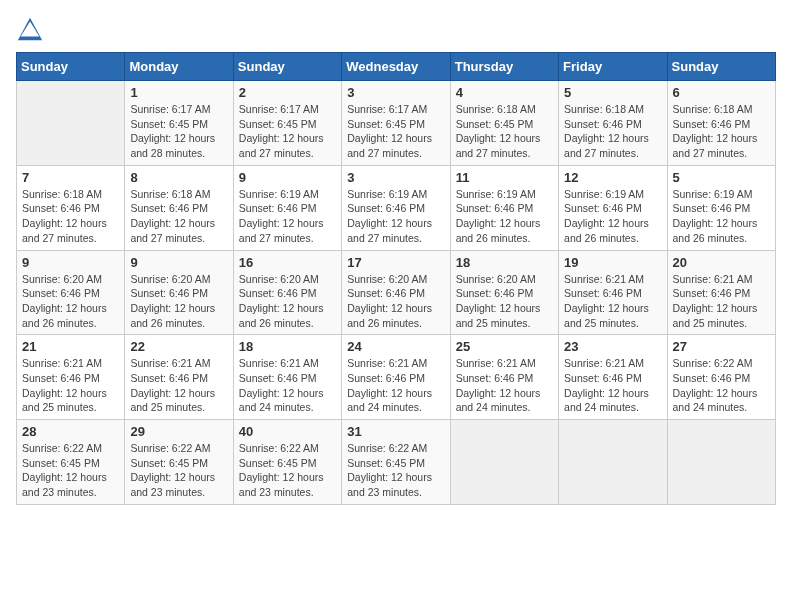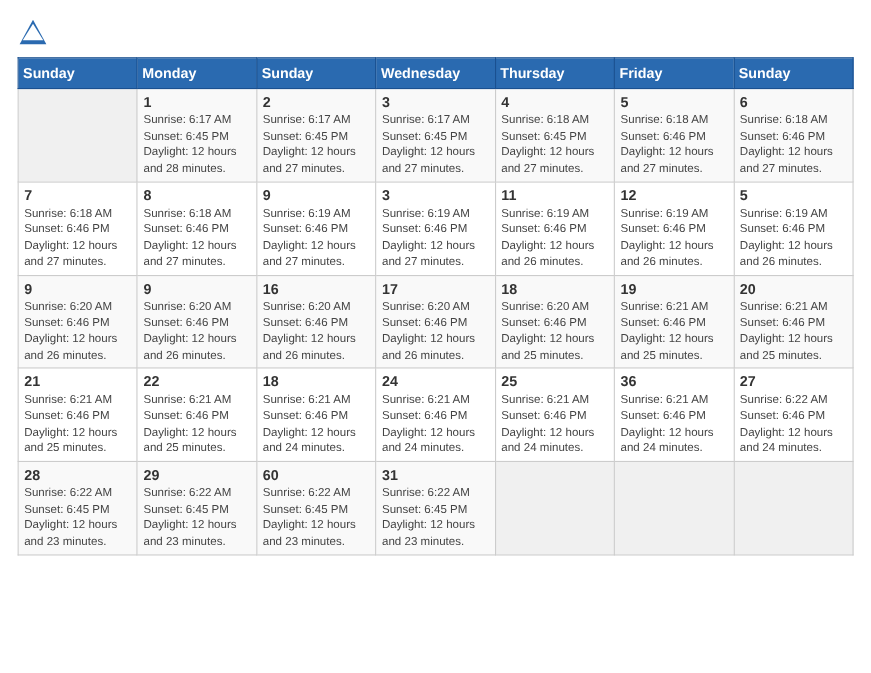--- a/index.html
+++ b/index.html
@@ -233,39 +233,39 @@
         </td>
         <td>
           <span class="day-num">24</span>
           <div class="day-info">Sunrise: 6:21 AM<br>Sunset: 6:46 PM<br>Daylight: 12 hours<br>and 24 minutes.</div>
         </td>
         <td>
           <span class="day-num">25</span>
           <div class="day-info">Sunrise: 6:21 AM<br>Sunset: 6:46 PM<br>Daylight: 12 hours<br>and 24 minutes.</div>
         </td>
         <td>
-          <span class="day-num">36</span>
+          <span class="day-num">23</span>
           <div class="day-info">Sunrise: 6:21 AM<br>Sunset: 6:46 PM<br>Daylight: 12 hours<br>and 24 minutes.</div>
         </td>
         <td>
           <span class="day-num">27</span>
           <div class="day-info">Sunrise: 6:22 AM<br>Sunset: 6:46 PM<br>Daylight: 12 hours<br>and 24 minutes.</div>
         </td>
       </tr>
       <tr>
         <td>
           <span class="day-num">28</span>
           <div class="day-info">Sunrise: 6:22 AM<br>Sunset: 6:45 PM<br>Daylight: 12 hours<br>and 23 minutes.</div>
         </td>
         <td>
           <span class="day-num">29</span>
           <div class="day-info">Sunrise: 6:22 AM<br>Sunset: 6:45 PM<br>Daylight: 12 hours<br>and 23 minutes.</div>
         </td>
         <td>
-          <span class="day-num">60</span>
+          <span class="day-num">40</span>
           <div class="day-info">Sunrise: 6:22 AM<br>Sunset: 6:45 PM<br>Daylight: 12 hours<br>and 23 minutes.</div>
         </td>
         <td>
           <span class="day-num">31</span>
           <div class="day-info">Sunrise: 6:22 AM<br>Sunset: 6:45 PM<br>Daylight: 12 hours<br>and 23 minutes.</div>
         </td>
         <td class="empty-cell"></td>
         <td class="empty-cell"></td>
         <td class="empty-cell"></td>
       </tr>

